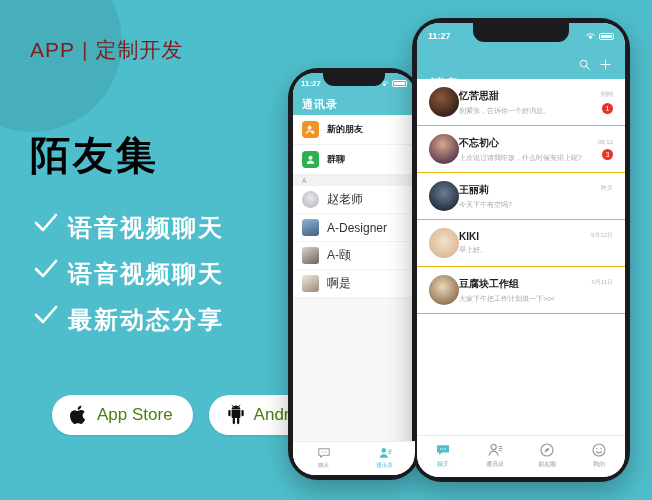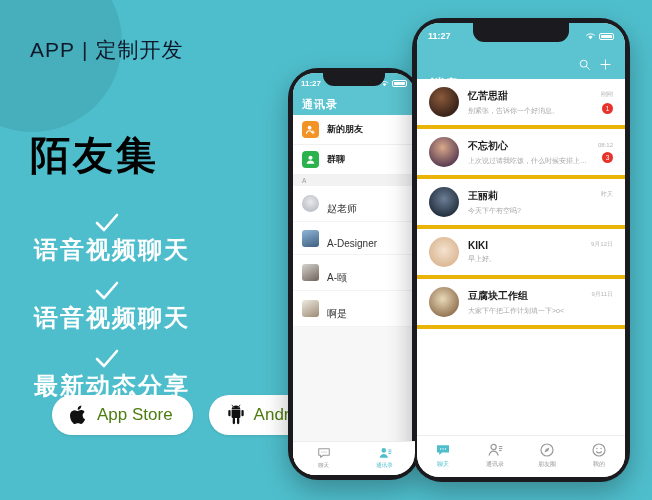--- a/index.html
+++ b/index.html
@@ -21,36 +21,35 @@
     width: 180px; height: 180px;
     border-radius: 50%;
     background: #46AFBB;
   }
 
   
   .copy { position: absolute; left: 30px; top: 0; width: 280px; height: 500px; }
 
   .kicker {
     position: absolute; left: 0; top: 36px;
-    font-size: 21px; color: #0f172a; letter-spacing: 1px;
+    font-size: 21px; color: #7f1d1d; letter-spacing: 1px;
     white-space: nowrap; font-weight: 400;
   }
   .kicker .bar { display:inline-block; padding: 0 7px; font-weight: 300; opacity: .95; }
 
   .headline {
     position: absolute; left: 0; top: 128px;
     font-size: 40px; font-weight: bold; color: #000000;
     letter-spacing: 3px; white-space: nowrap;
   }
 
   .features { position: absolute; left: 4px; top: 212px; }
   .feature {
-    display: flex; align-items: center;
+    display: flex; align-items: flex-start;
     margin-bottom: 14px;
-    flex-direction: column;
   }
   .tick {
     width: 24px; height: 22px; margin-right: 10px;
     flex: 0 0 auto; display: block;
   }
   .feature-label {
     font-size: 24px; font-weight: bold; color: #ffffff; letter-spacing: 2px;
     white-space: nowrap;
   }
 
@@ -146,21 +145,21 @@
   .contact-row {
     display: flex; align-items: center; gap: 8px;
     background: #ffffff; padding: 5px 9px;
     border-bottom: 1px solid #f3f3f3;
   }
   .c-avatar {
     width: 17px; height: 17px; border-radius: 3px; flex: 0 0 auto;
     background: #cfcfcf; overflow: hidden; position: relative;
   }
   .c-avatar.round { border-radius: 50%; }
-  .c-name { font-size: 10px; color: #333; margin-top: 11px; }
+  .c-name { font-size: 12px; color: #333; }
 
   
   .tabbar {
     position: absolute; left: 0; right: 0; bottom: 0;
     background: #ffffff; border-top: 1px solid #ececec;
     display: flex; align-items: flex-start; justify-content: space-around;
     z-index: 25;
   }
   #phone-left .tabbar { height: 34px; padding-top: 4px; }
   #phone-right .tabbar { height: 42px; padding-top: 6px; }
@@ -176,23 +175,23 @@
   .tab.active .tab-label { color: #4FBECC; }
 
   
   #phone-right .teal-head { background: #5BC4D0; }
   #phone-right .appbar { height: 30px; padding: 0 13px; }
   #phone-right .appbar .title { font-size: 14px; margin-top: 42px; }
   #phone-right .appbar-actions svg { width: 13px; height: 13px; display:block; }
 
   .msg-list { background: #ffffff; }
   .msg-row {
-    display: flex; align-items: center; gap: 9px;
+    display: flex; align-items: center; 
     padding: 8px 12px 8px 12px;
-    border-bottom: 4px solid #eab308;
+    border-bottom: 1px solid #eab308;
     position: relative;
   }
   .m-avatar {
     width: 30px; height: 30px; border-radius: 50%; flex: 0 0 auto;
     overflow: hidden; position: relative; background: #bbb;
   }
   .m-center { flex: 1 1 auto; min-width: 0; }
   .m-name { font-size: 10px; font-weight: bold; color: #1c1c1c; margin-bottom: 3px; }
   .m-preview {
     font-size: 7px; color: #a8a8a8; white-space: nowrap;

